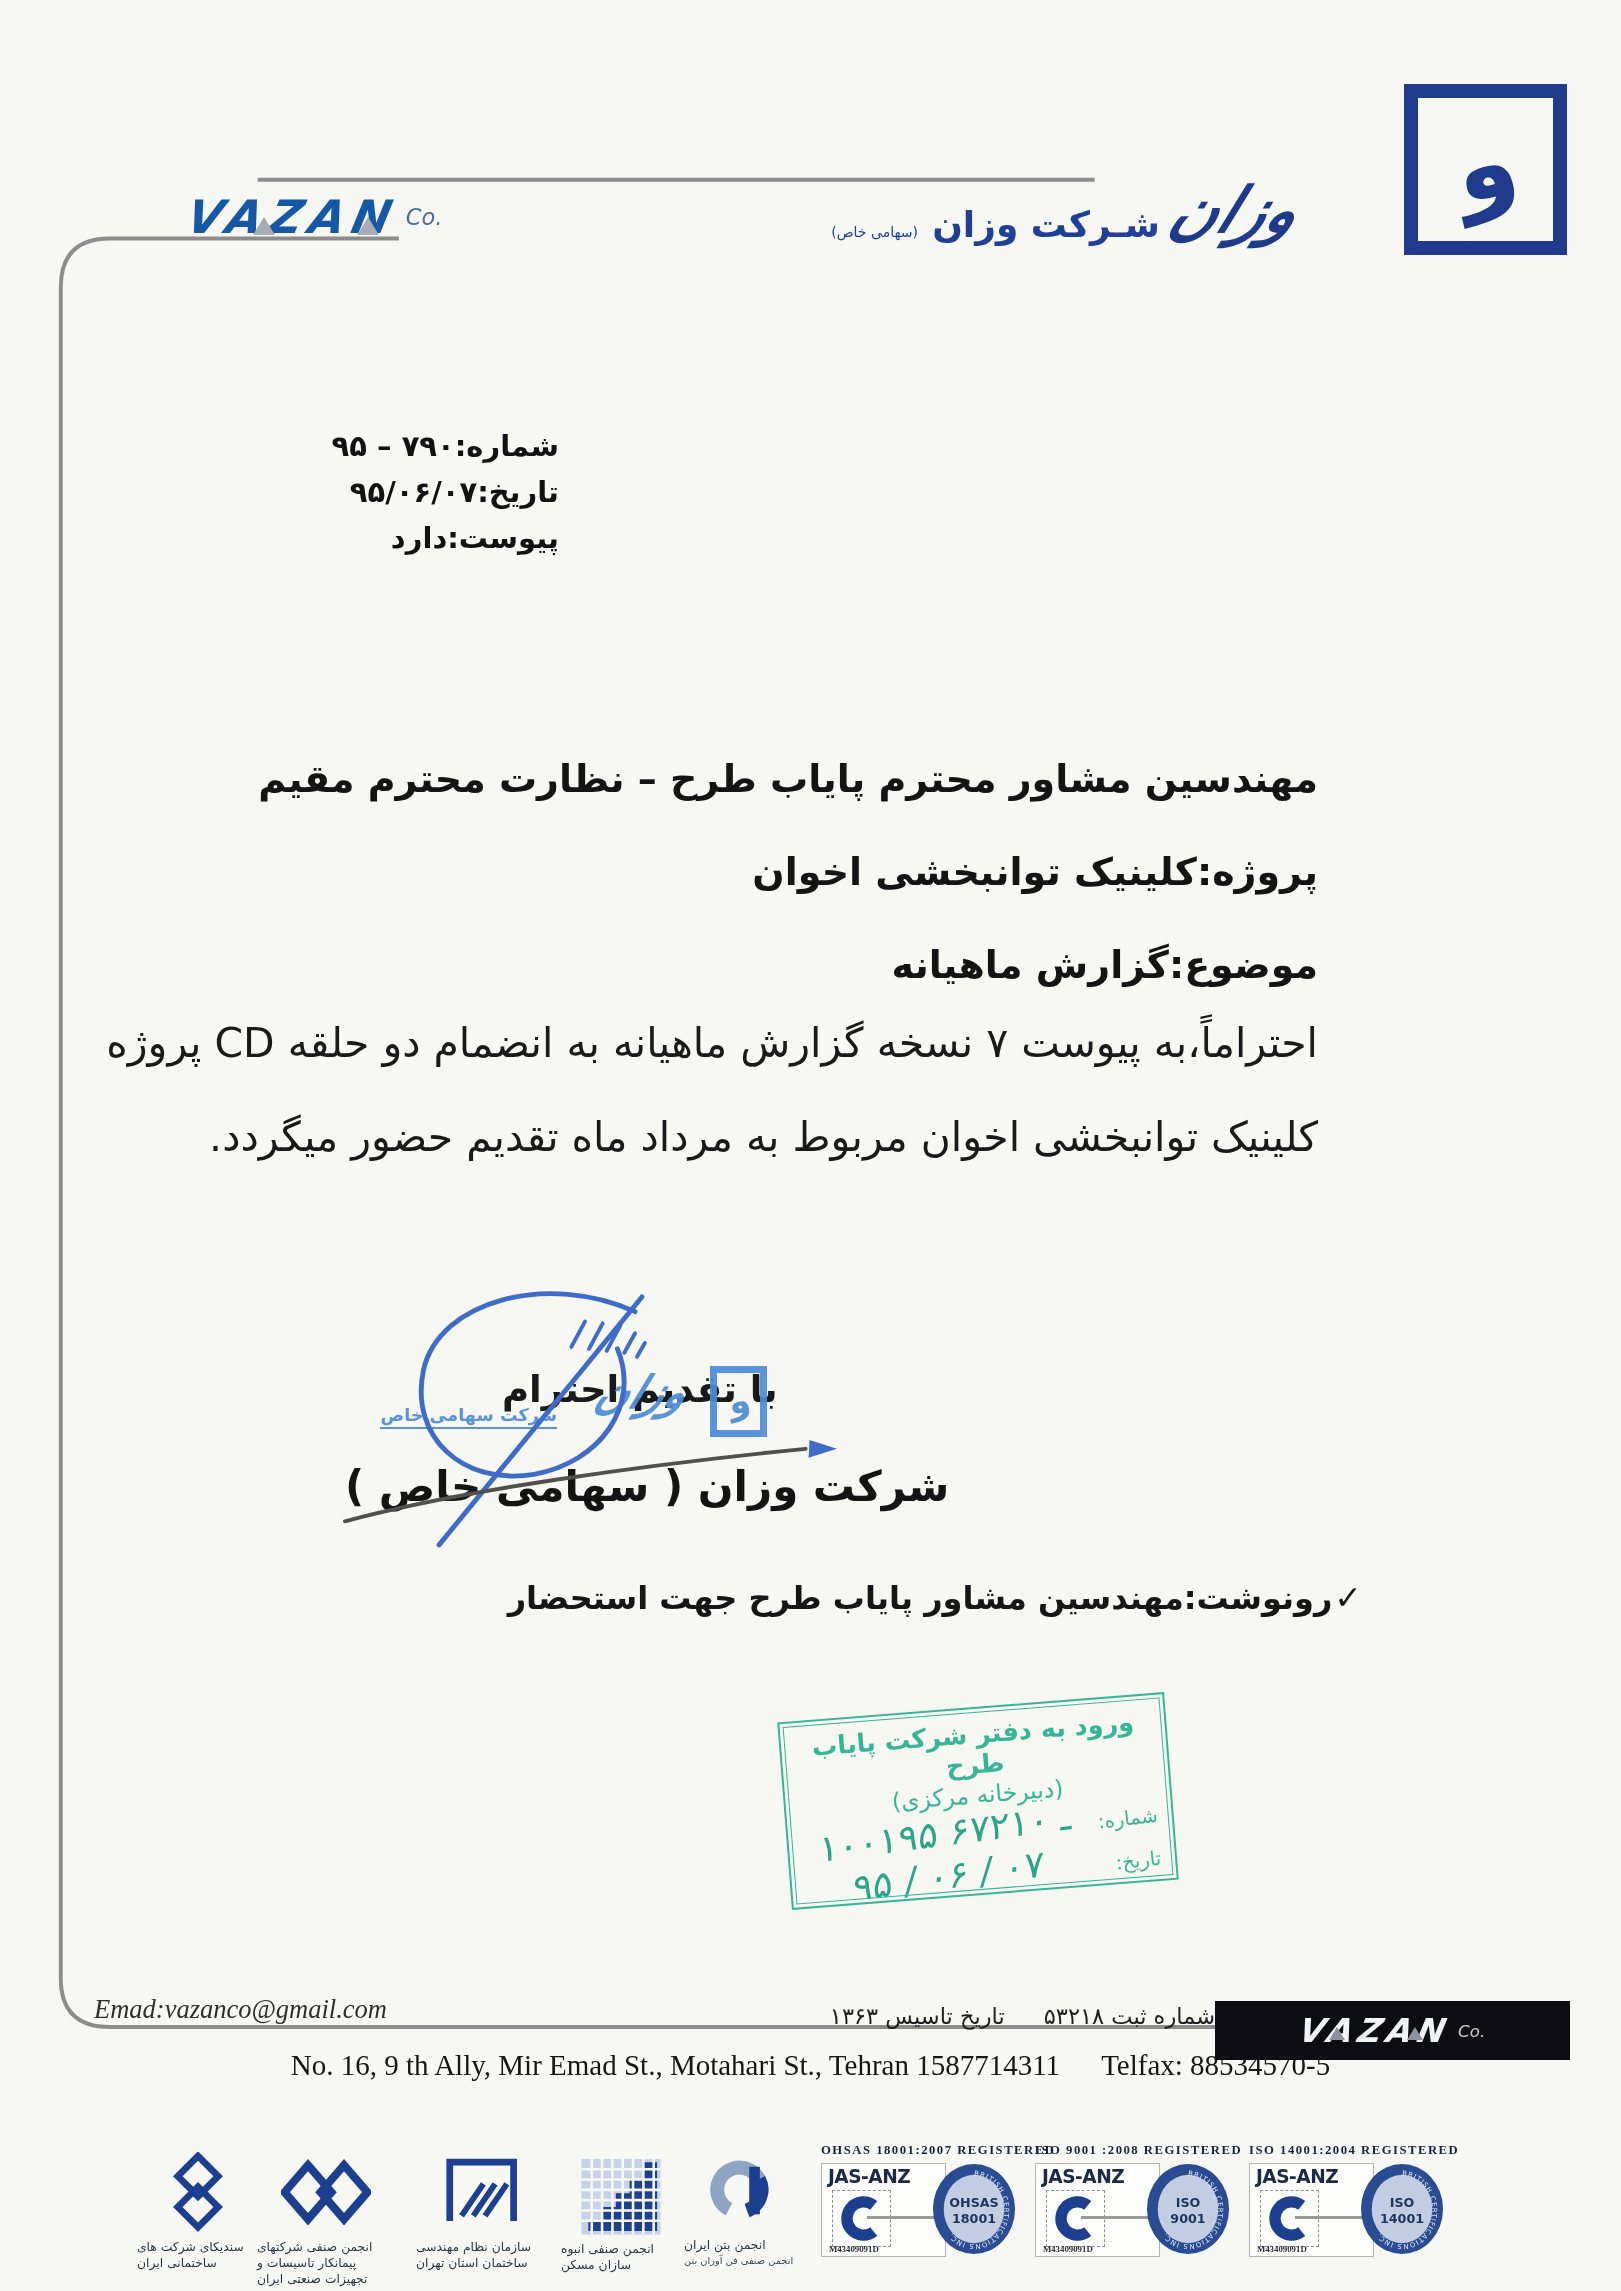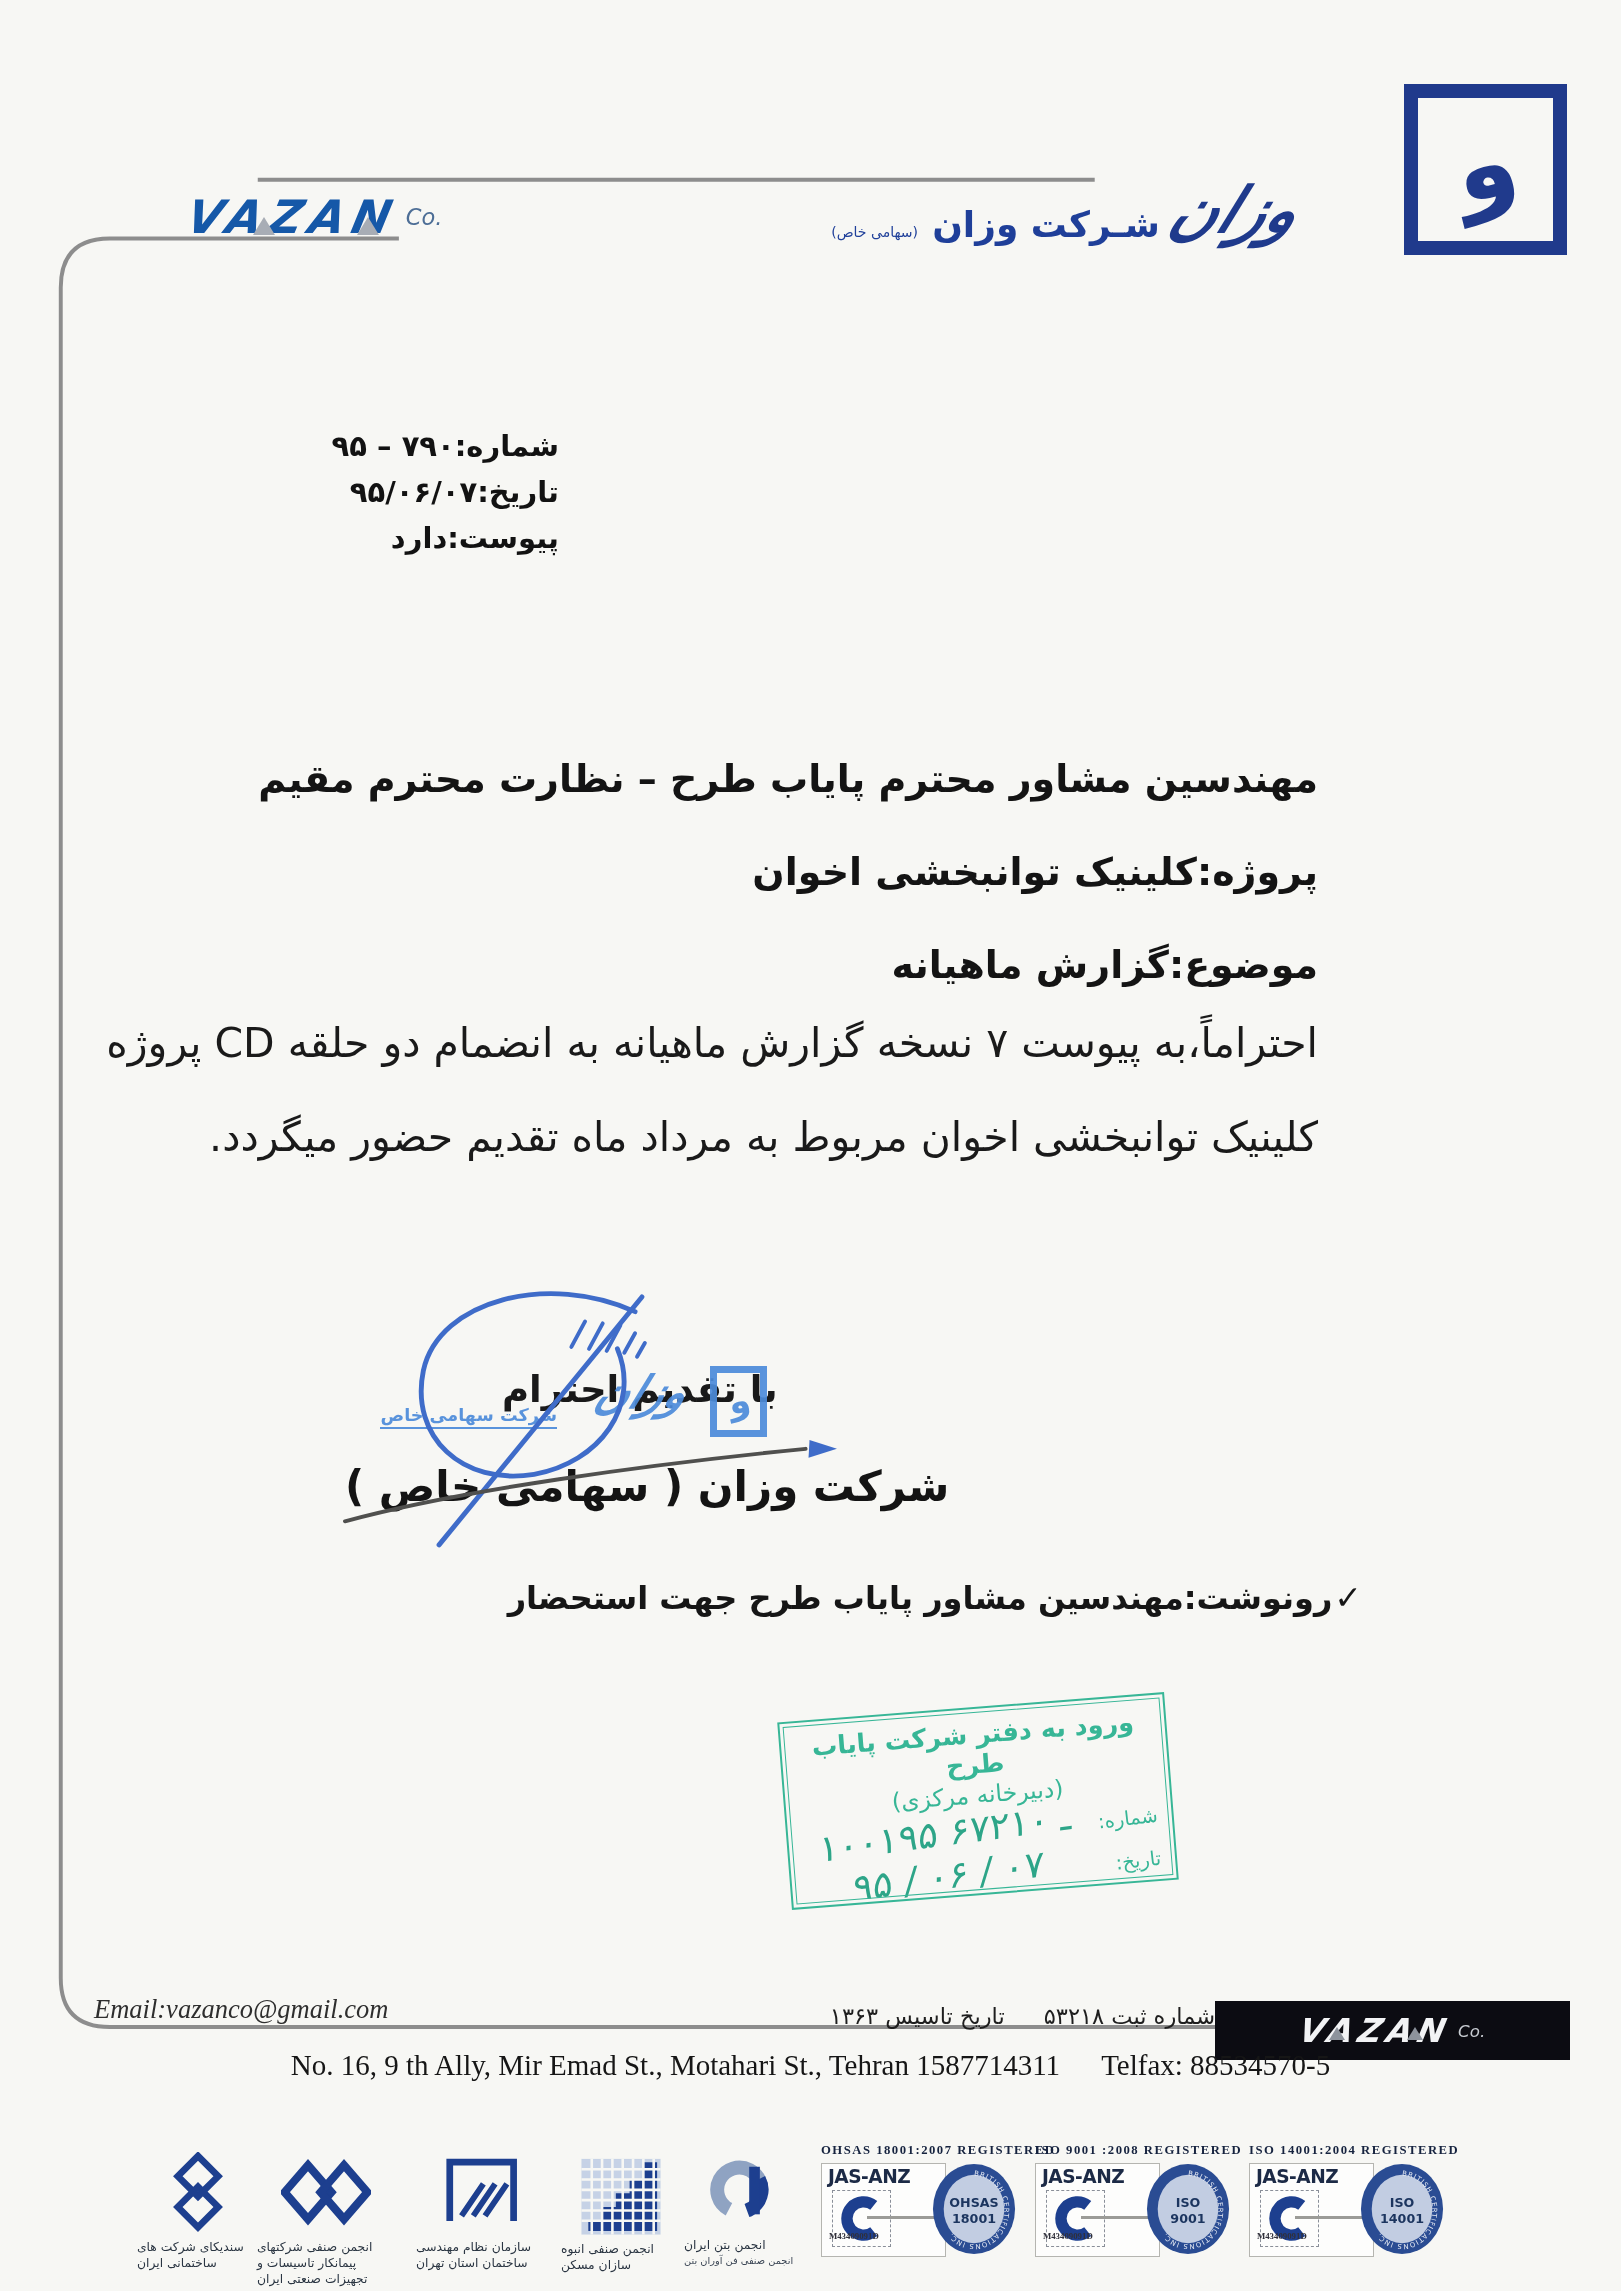--- a/index.html
+++ b/index.html
@@ -91,21 +91,21 @@
   
   .badge{position:absolute;top:2143px;width:196px}
   .b-head{font-family:"Liberation Serif",serif;font-weight:bold;font-size:12.7px;letter-spacing:1.5px;
           color:#16233f;text-align:center;white-space:nowrap}
   .b-body{position:relative;margin-top:4.9px;height:94px}
   .b-box{position:absolute;left:0;top:0;width:123px;height:92px;background:#fdfdfc;border:1px solid #b5b5b0}
   .jas{font-size:18.6px;font-weight:bold;color:#1c2a46;padding:2px 0 0 5.9px;letter-spacing:-0.5px}
   .cdash{position:absolute;left:9.8px;top:26.5px;width:57px;height:55px;border:1px dashed #8a8f99;
          display:flex;align-items:center;justify-content:center}
   .bline{position:absolute;left:45px;top:52px;width:76px;height:2.9px;background:#9b9b97}
-  .bcode{position:absolute;left:6.9px;bottom:15px;font-family:"Liberation Serif",serif;
+  .bcode{position:absolute;left:6.9px;bottom:2px;font-family:"Liberation Serif",serif;
          font-weight:bold;font-size:8.8px;color:#30303a}
   .seal{position:absolute;right:0;top:-1px;width:86px;height:94px}
 </style>
 </head>
 <body>
 
 <div class="page">
 
   <svg id="frame" class="abs" width="1621" height="2292" viewBox="0 0 1654 2338">
     <path d="M407 243 H112 Q62 243 62 293 V2018 Q62 2068 112 2068 H1240" stroke="#8d8d8d" stroke-width="4" fill="none"></path>
@@ -177,21 +177,21 @@
     <div class="es-row">
       <span class="es-label">شماره:</span>
       <span class="es-hand" dir="ltr">۱۰۰۱۹۵ ـ ۶۷۲۱۰</span>
     </div>
     <div class="es-row">
       <span class="es-label">تاریخ:</span>
       <span class="es-hand" dir="ltr">۹۵ / ۰۶ / ۰۷</span>
     </div>
   </div>
 
-  <div id="email" class="abs nowrap">Email:vazanco@gmail.com</div>
+  <div id="email" class="abs nowrap">Emad:vazanco@gmail.com</div>
 
   <div id="reg-line" class="abs rtl nowrap">
     <span>شماره ثبت ۵۳۲۱۸</span>
     <span>تاریخ تاسیس ۱۳۶۳</span>
   </div>
 
   <div id="vzbox" class="abs">
     <span class="vz-text">VAZAN</span>
       <span class="vz-co">Co.</span>
     <span class="tri" style="left:114px;top:25.5px"></span>

